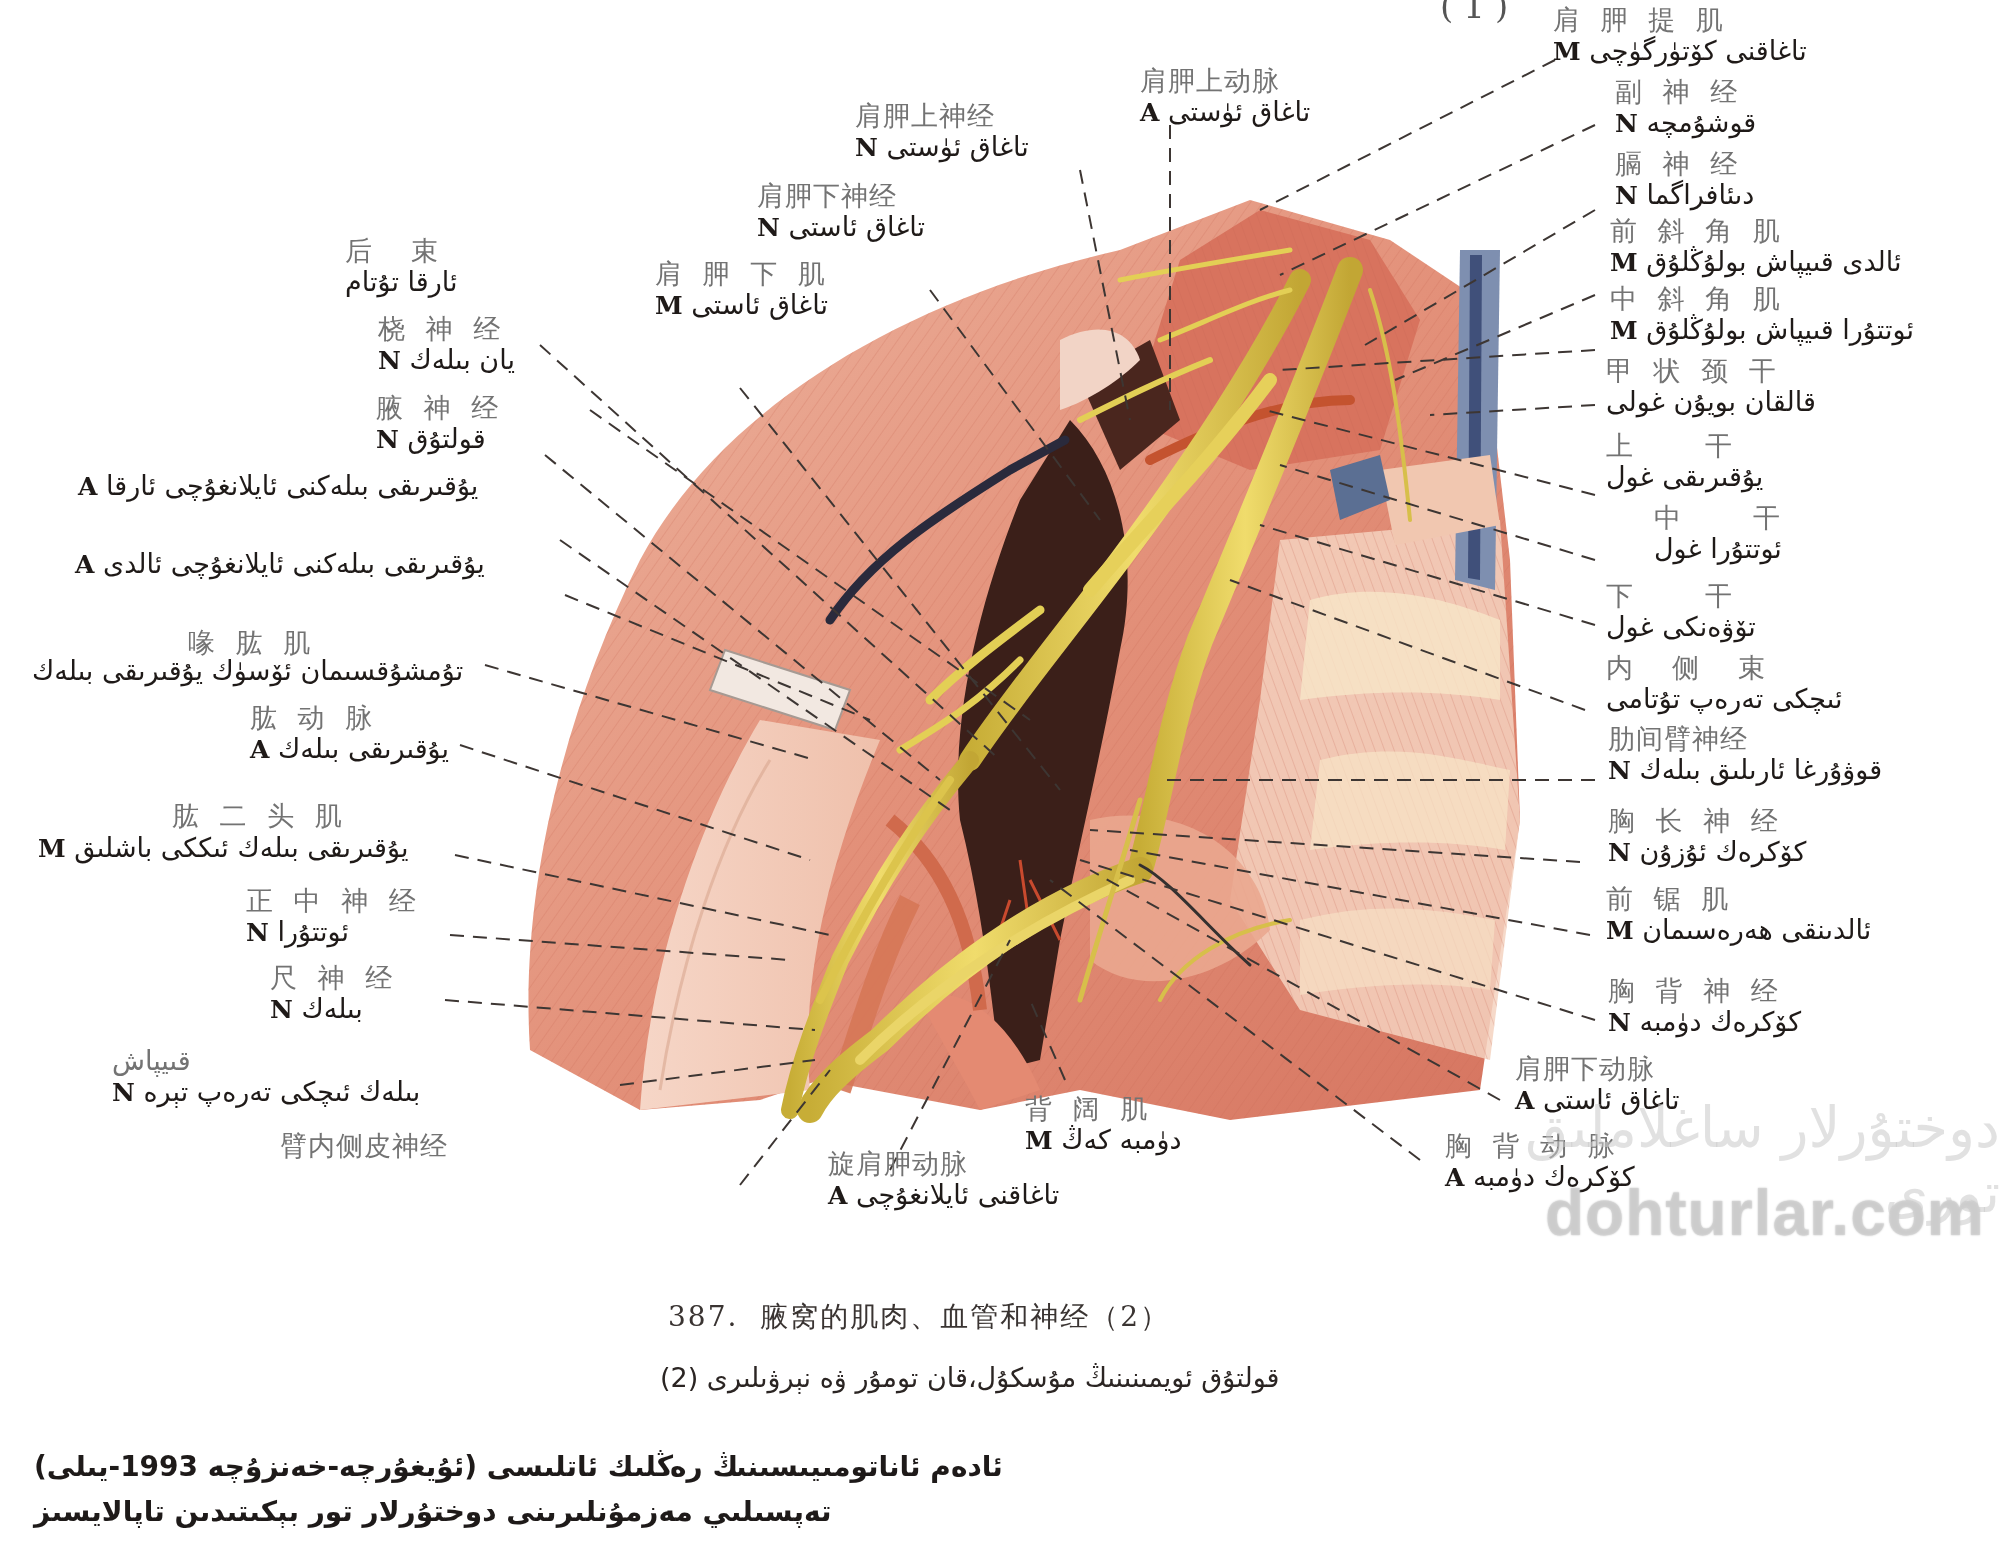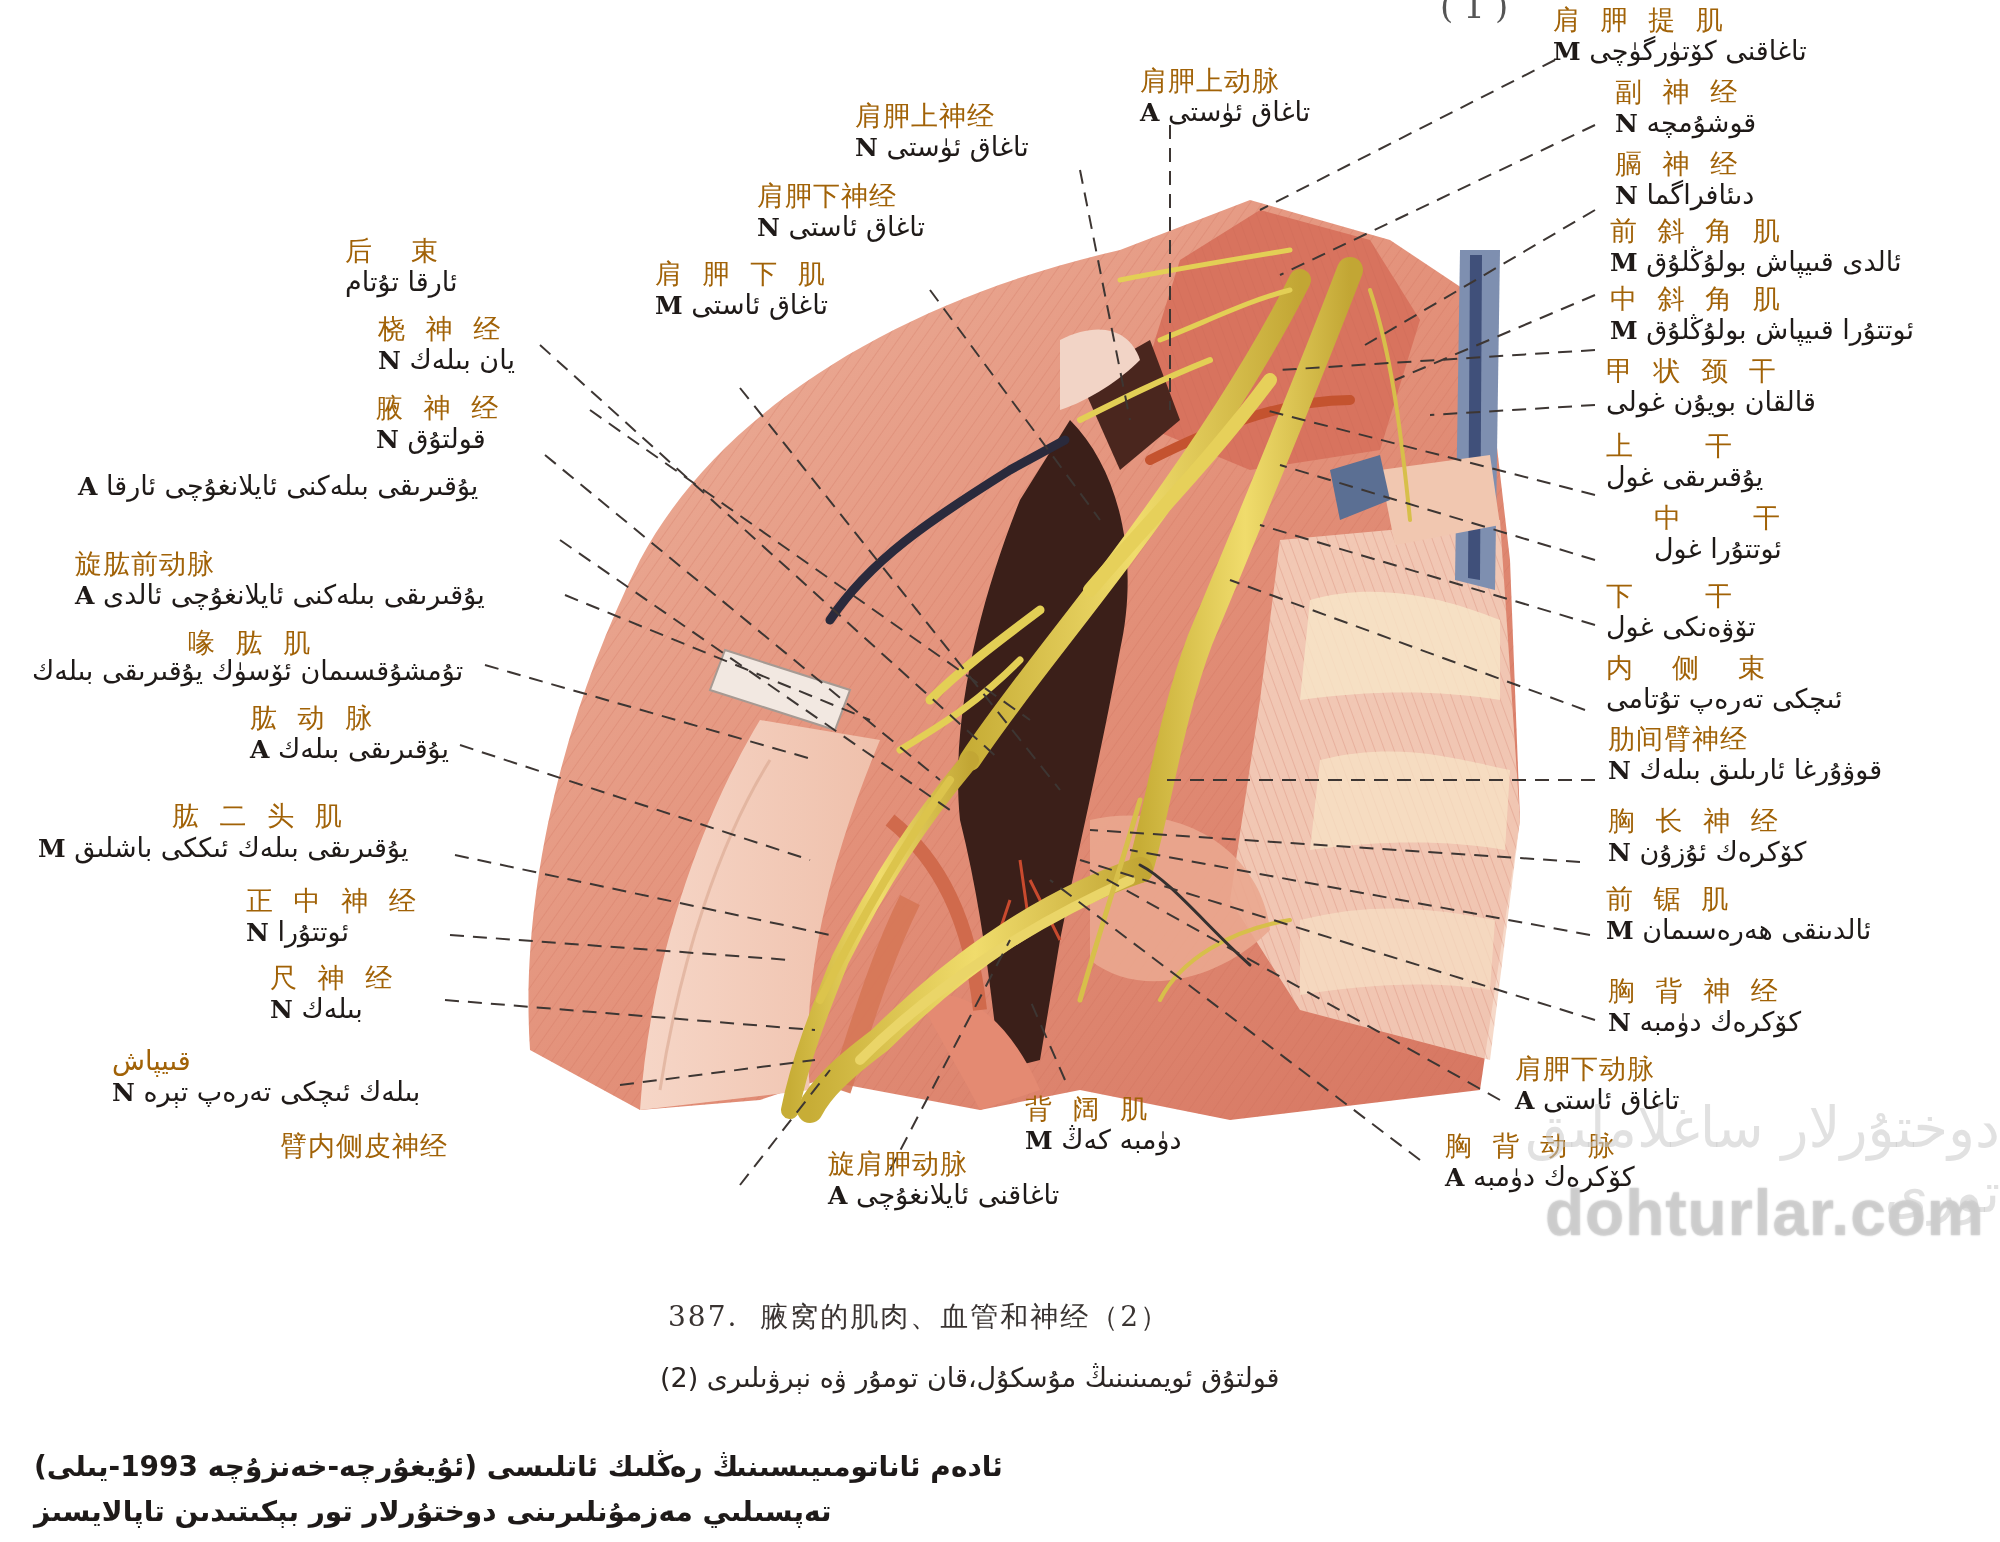--- a/index.html
+++ b/index.html
@@ -1,18 +1,18 @@
 <!DOCTYPE html>
 <html><head>
 <meta charset="utf-8">
 <style>
   html, body { margin:0; padding:0; background:#ffffff; }
   body { width:2000px; height:1542px; position:relative; overflow:hidden; font-family:"DejaVu Sans", sans-serif; color:#2a2422; }
   .lbl { position:absolute; line-height:1.15; white-space:nowrap; }
-  .zh { font-size:27px; letter-spacing:6px; color:#a16207; }
+  .zh { font-size:27px; letter-spacing:6px; color:#737373; }
   .zh.tight { letter-spacing:1px; }
   .ug { font-size:27px; direction:rtl; unicode-bidi:plaintext; color:#1f1a18; }
   .ug .tag { font-family:"DejaVu Serif", serif; font-weight:bold; font-size:25px; }
   .right .ug, .right .zh { text-align:left; }
   #illus { position:absolute; left:0; top:0; }
   .caption-zh { position:absolute; left:668px; top:1298px; font-family:"DejaVu Serif", serif; font-size:28px; color:#3a3432; letter-spacing:2px; }
   .caption-ug { position:absolute; left:660px; top:1362px; font-size:27px; color:#2b2523; direction:rtl; unicode-bidi:plaintext; }
   .footer { position:absolute; left:34px; font-family:"DejaVu Sans", sans-serif; font-weight:bold; font-size:28px; color:#1e1a19; direction:rtl; unicode-bidi:plaintext; }
   .watermark { position:absolute; left:1545px; top:1176px; font-family:"Liberation Sans", sans-serif; font-size:64px; font-weight:bold; color:rgba(210,210,210,0.75); letter-spacing:1px; text-shadow:0 0 2px #bdbdbd; }
   .watermark2 { position:absolute; left:1430px; top:1095px; font-size:56px; color:rgba(200,200,200,0.55); direction:rtl; }
@@ -178,21 +178,20 @@
   <div class="ug"><span class="tag">N</span> <span>يان بىلەك</span></div>
 </div>
 <div class="lbl" style="left:376px; top:392px;">
   <div class="zh">腋 神 经</div>
   <div class="ug"><span class="tag">N</span> <span>قولتۇق</span></div>
 </div>
 <div class="lbl" style="left:78px; top:470px;">
   <div class="ug"><span class="tag">A</span> <span>يۇقىرىقى بىلەكنى ئايلانغۇچى ئارقا</span></div>
 </div>
 <div class="lbl" style="left:75px; top:548px;">
-  <div class="zh tight">旋肱前动脉</div>
   <div class="ug"><span class="tag">A</span> <span>يۇقىرىقى بىلەكنى ئايلانغۇچى ئالدى</span></div>
 </div>
 <div class="lbl" style="left:188px; top:627px;">
   <div class="zh">喙 肱 肌</div>
 </div>
 <div class="lbl" style="left:32px; top:655px;">
   <div class="ug">تۇمشۇقسىمان ئۆسۈك يۇقىرىقى بىلەك</div>
 </div>
 <div class="lbl" style="left:250px; top:702px;">
   <div class="zh">肱 动 脉</div>

